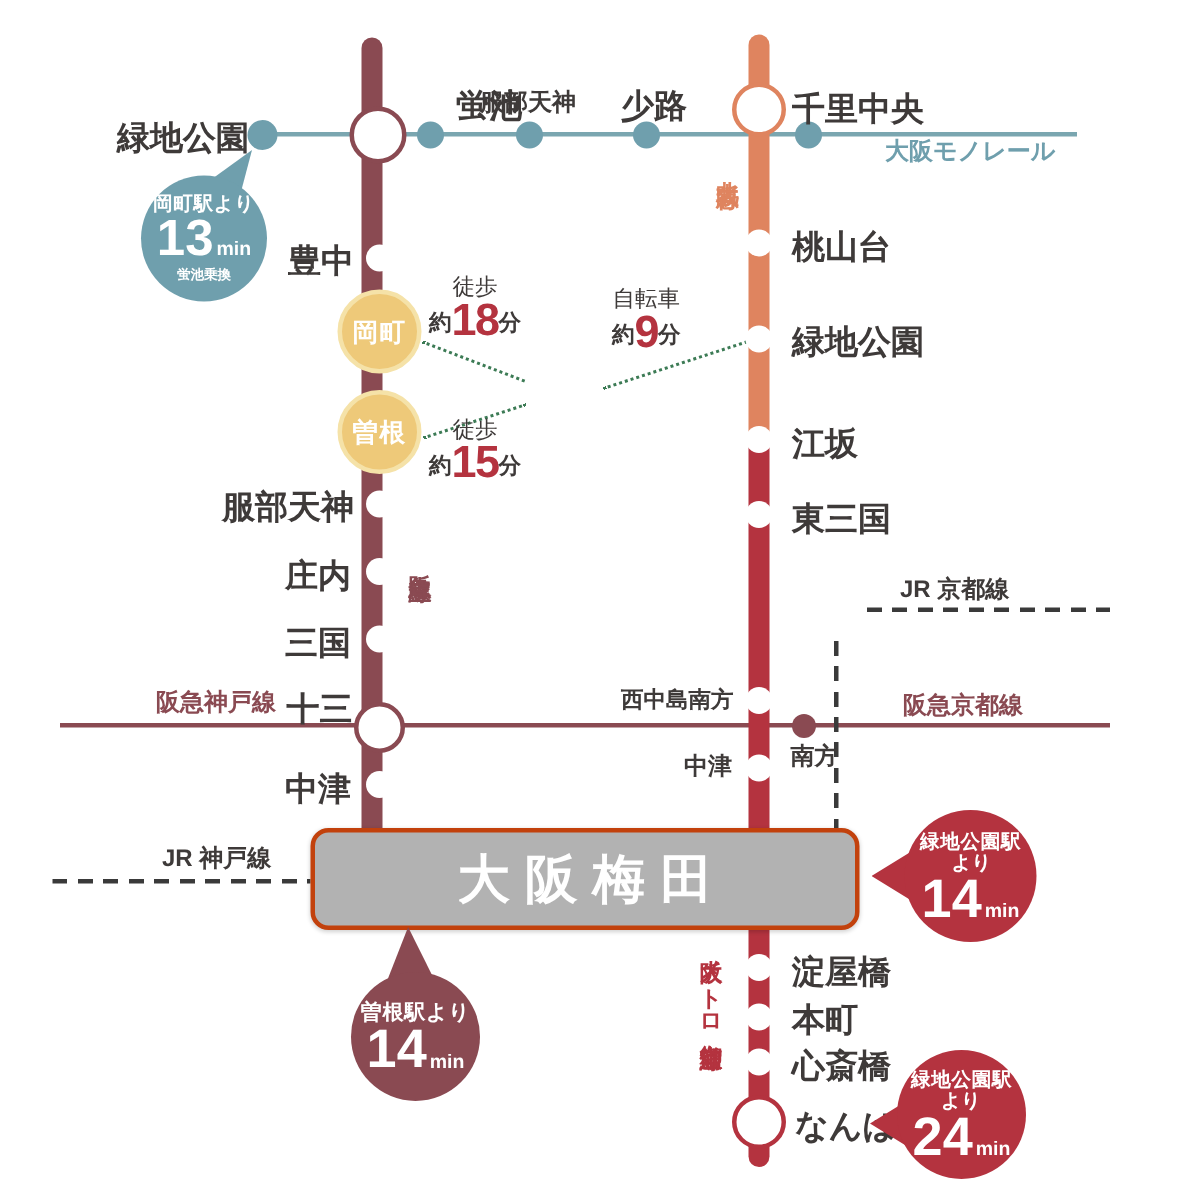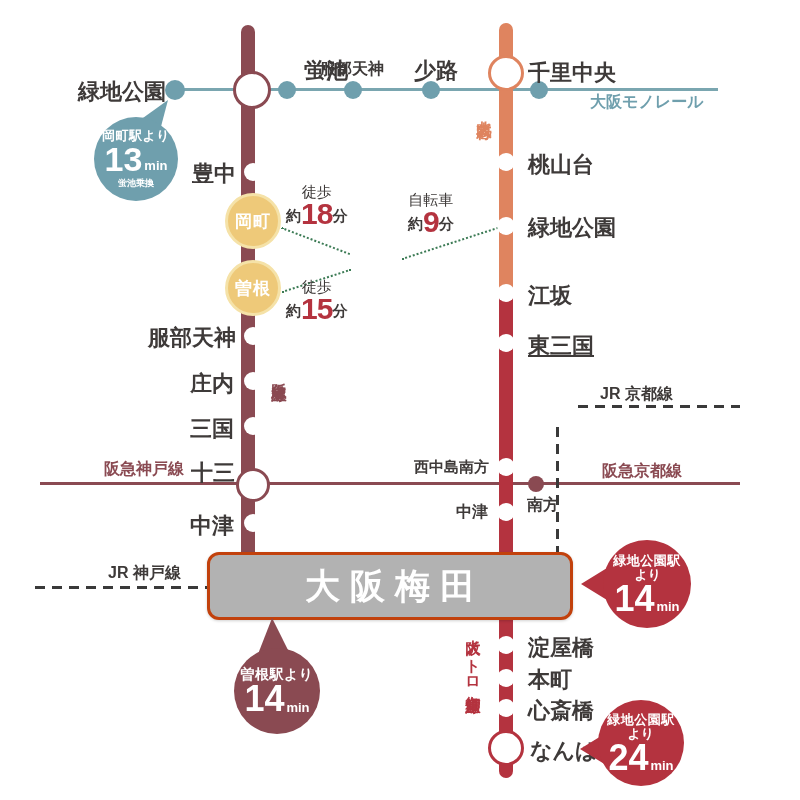--- a/index.html
+++ b/index.html
@@ -155,21 +155,21 @@
   <div class="st" style="right:564px;top:327px;">服部天神</div>
   <div class="st" style="right:566px;top:373px;">庄内</div>
   <div class="st" style="right:566px;top:418px;">三国</div>
   <div class="st" style="right:565px;top:462px;">十三</div>
   <div class="st" style="right:566px;top:515px;">中津</div>
 
   <div class="st" style="left:528px;top:154px;">桃山台</div>
   <div class="st" style="left:528px;top:217px;">緑地公園</div>
   <div class="st" style="left:528px;top:285px;">江坂</div>
 
-  <div class="st" style="left:528px;top:335px;text-decoration:underline;">東三国</div>
+  <div class="st" style="left:528px;top:335px;">東三国</div>
   <div class="st" style="right:311px;top:459px;font-size:15px;">西中島南方</div>
   <div class="st" style="right:312px;top:504px;font-size:16px;">中津</div>
   <div class="st" style="left:528px;top:637px;">淀屋橋</div>
   <div class="st" style="left:528px;top:669px;">本町</div>
   <div class="st" style="left:528px;top:700px;">心斎橋</div>
   <div class="st" style="left:530px;top:740px;">なんば</div>
 
   <div class="st" style="left:527px;top:497px;font-size:16px;">南方</div>
 
   <div class="tail" style="left:134px;top:98px;width:34px;height:34px;background:#6f9fad;

